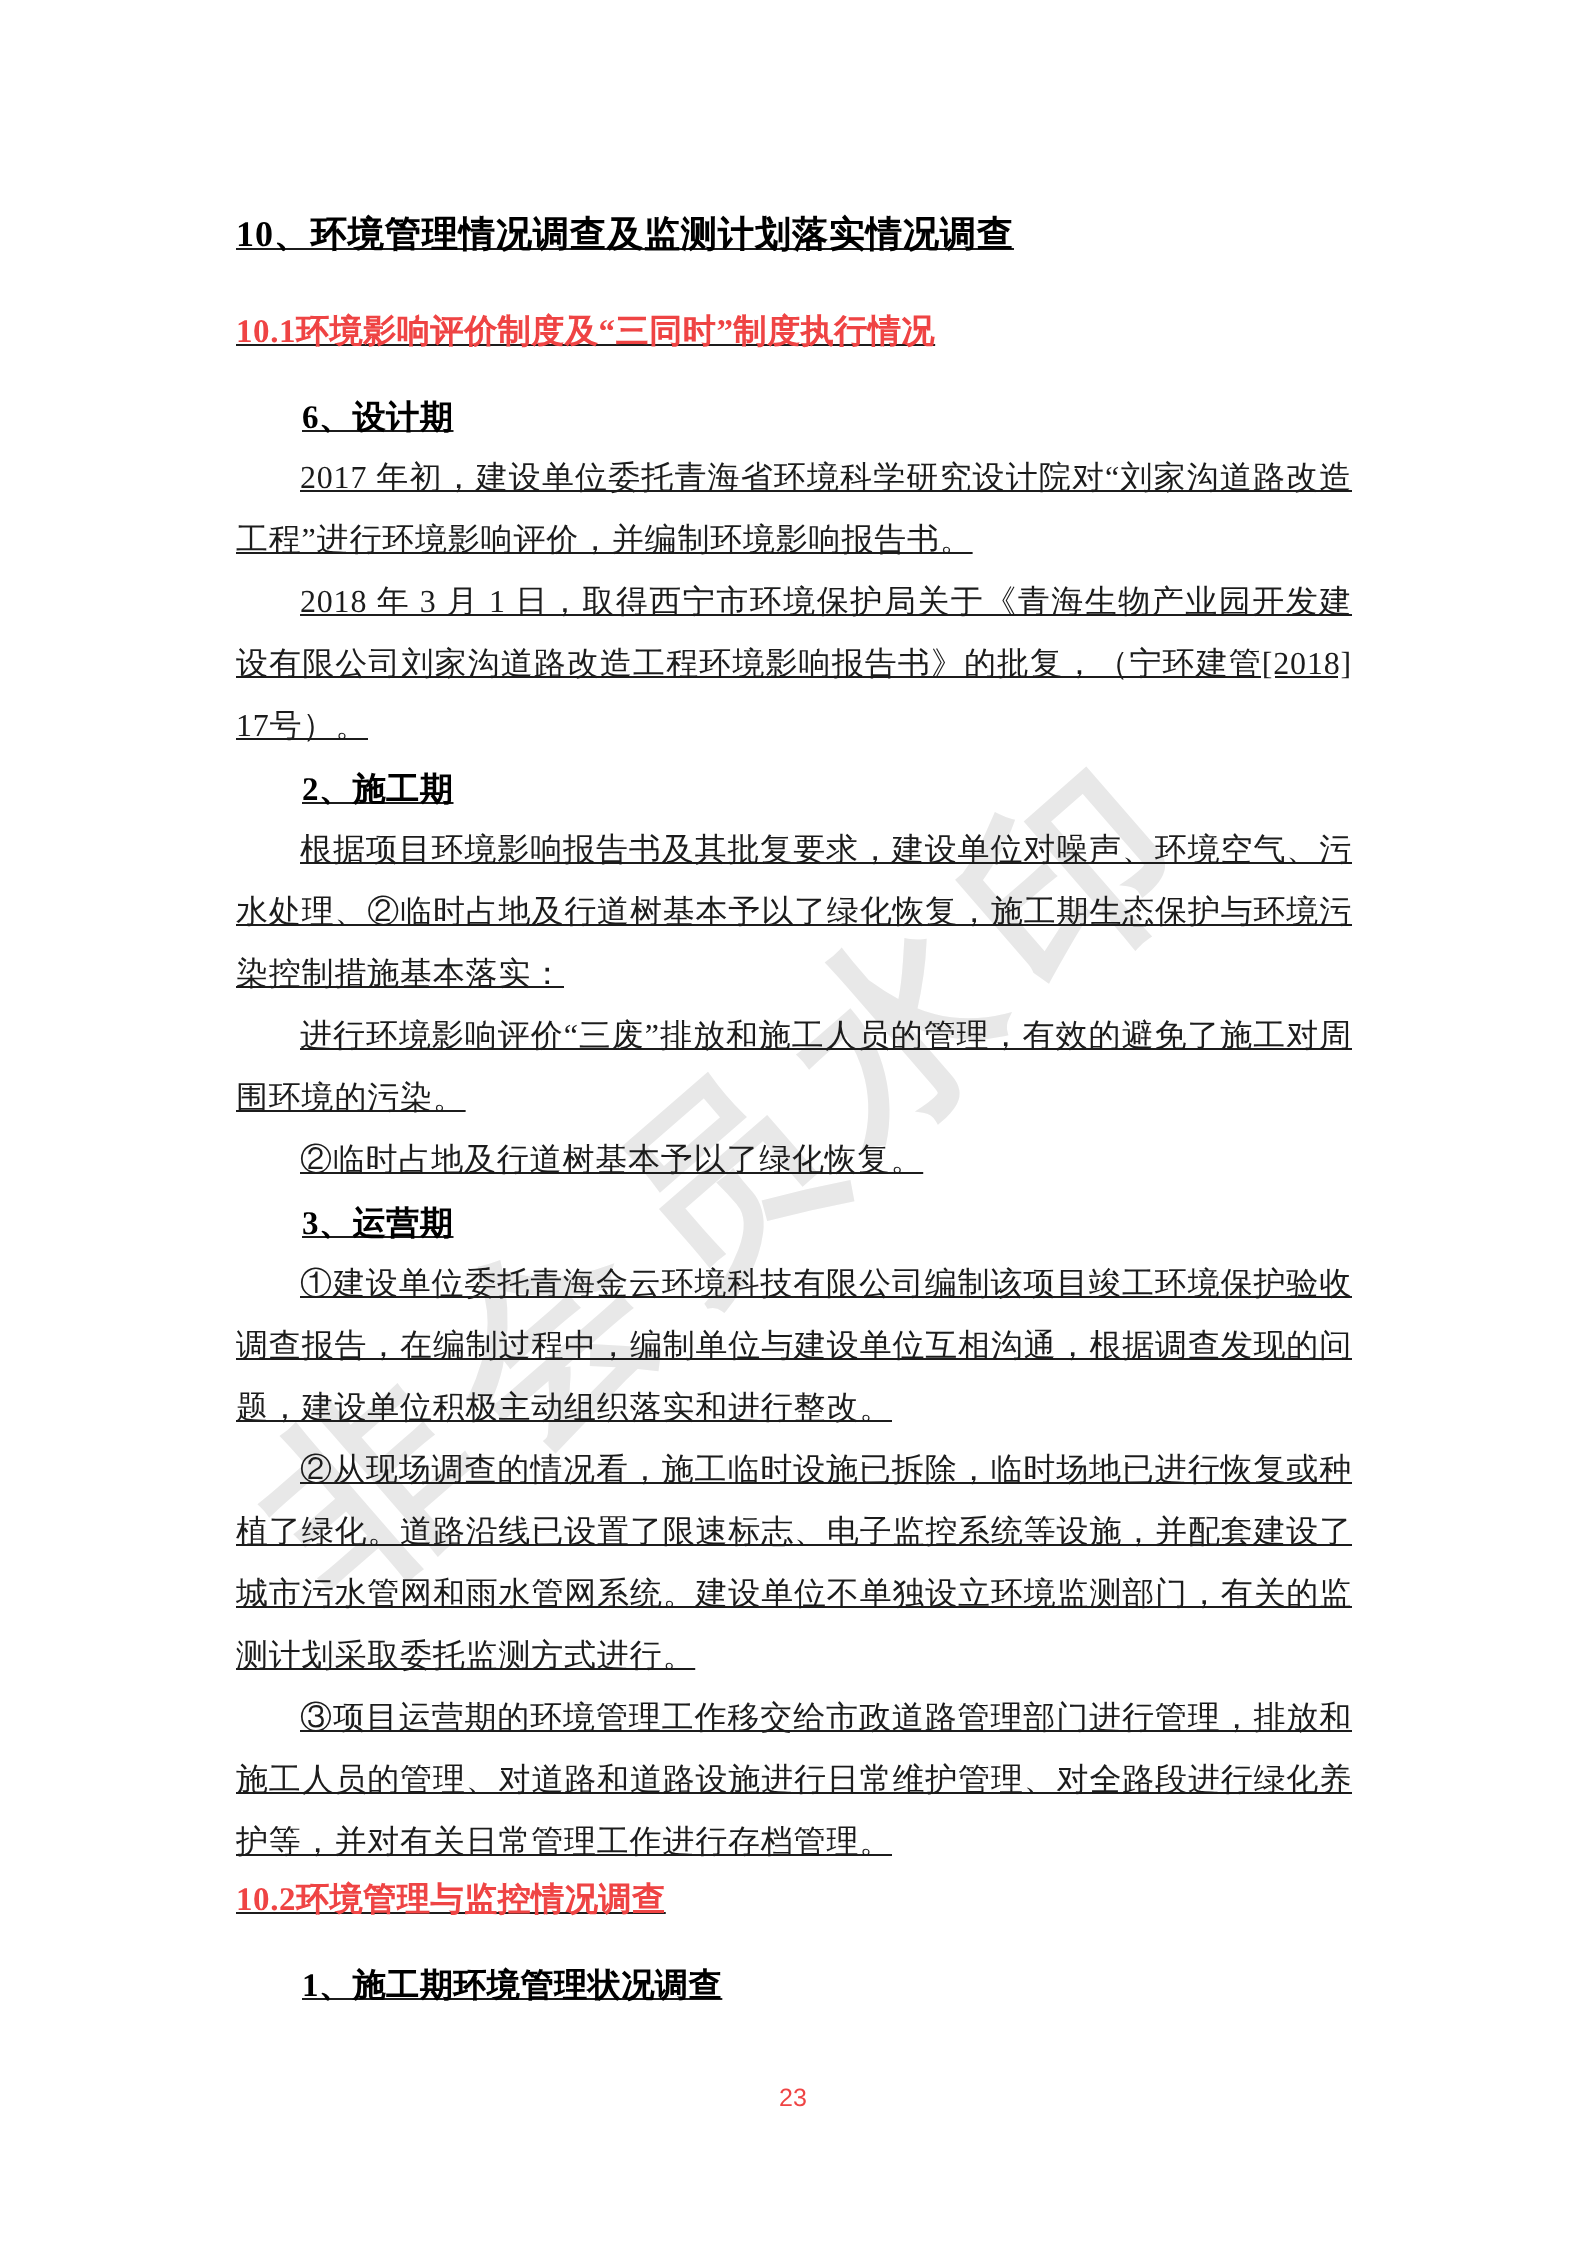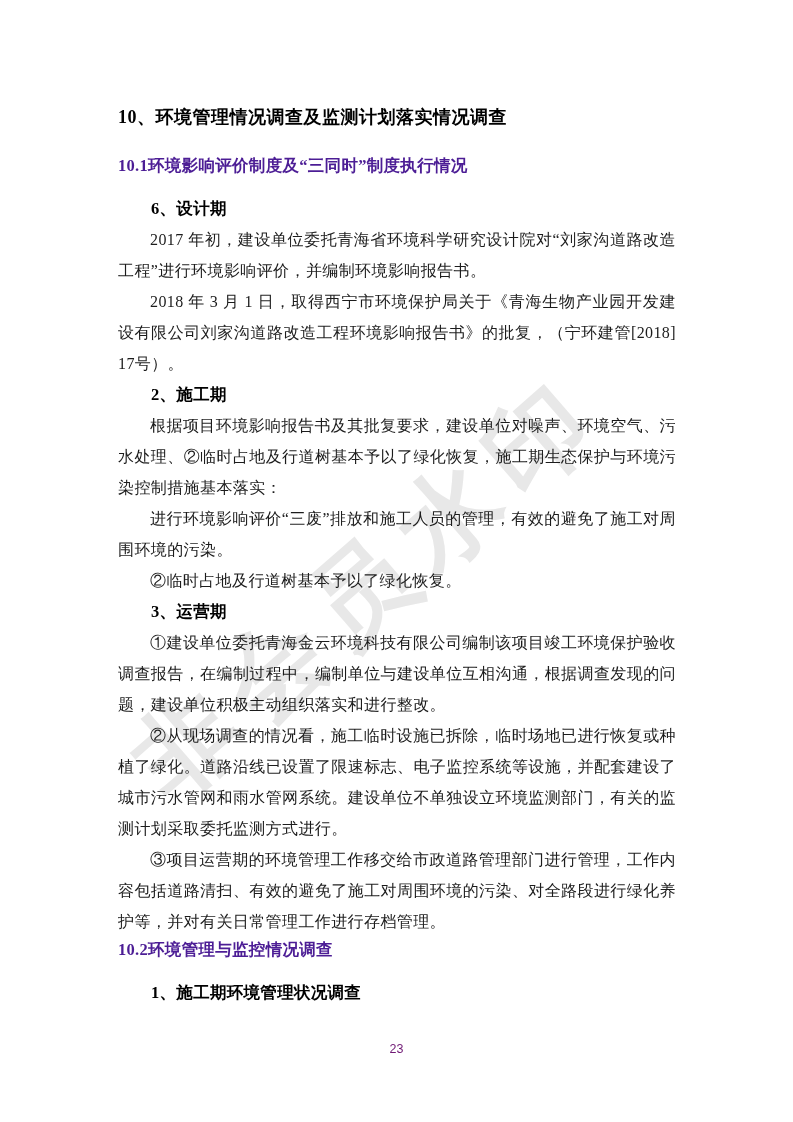--- a/index.html
+++ b/index.html
@@ -32,35 +32,36 @@
     pointer-events: none;
     font-family: "Liberation Sans", "DejaVu Sans", sans-serif;
     font-weight: bold;
   }
   .content {
     position: absolute;
     left: 118px;
     top: 104px;
     width: 558px;
     z-index: 1;
+    text-decoration: underline;
   }
   .h-main {
     margin: 0 0 23px 0;
     font-size: 18px;
     font-weight: bold;
     line-height: 26px;
     color: #000000;
     letter-spacing: 0.5px;
   }
   .h-sub {
     margin: 0 0 14px 0;
     font-size: 16.5px;
     font-weight: bold;
     line-height: 26px;
-    color: #4c1d95;
+    color: #ef4444;
     letter-spacing: 0.3px;
   }
   .h-sub.spaced-top {
   }
   .h-num {
     margin: 0;
     font-size: 16.5px;
     font-weight: bold;
     line-height: 31px;
     text-indent: 2em;
@@ -78,21 +79,21 @@
     color: #1c1c1c;
   }
   .page-number {
     position: absolute;
     left: 0;
     right: 0;
     bottom: 66px;
     z-index: 1;
     text-align: center;
     font-size: 12.5px;
-    color: #701a75;
+    color: #ef4444;
     font-family: "Liberation Sans", "DejaVu Sans", sans-serif;
   }
 </style>
 </head>
 <body>
 
 <div class="page">
 
   <div class="watermark" style="color: rgb(232, 232, 232);">非会员水印</div>
 
@@ -115,21 +116,21 @@
     <p class="para">进行环境影响评价“三废”排放和施工人员的管理，有效的避免了施工对周围环境的污染。</p>
 
     <p class="para">②临时占地及行道树基本予以了绿化恢复。</p>
 
     <h3 class="h-num">3、运营期</h3>
 
     <p class="para">①建设单位委托青海金云环境科技有限公司编制该项目竣工环境保护验收调查报告，在编制过程中，编制单位与建设单位互相沟通，根据调查发现的问题，建设单位积极主动组织落实和进行整改。</p>
 
     <p class="para">②从现场调查的情况看，施工临时设施已拆除，临时场地已进行恢复或种植了绿化。道路沿线已设置了限速标志、电子监控系统等设施，并配套建设了城市污水管网和雨水管网系统。建设单位不单独设立环境监测部门，有关的监测计划采取委托监测方式进行。</p>
 
-    <p class="para">③项目运营期的环境管理工作移交给市政道路管理部门进行管理，工作内容包括道路清扫、有效的避免了施工对周围环境的污染、对全路段进行绿化养护等，并对有关日常管理工作进行存档管理。</p>
+    <p class="para">③项目运营期的环境管理工作移交给市政道路管理部门进行管理，排放和施工人员的管理、对道路和道路设施进行日常维护管理、对全路段进行绿化养护等，并对有关日常管理工作进行存档管理。</p>
 
     <h2 class="h-sub spaced-top">10.2环境管理与监控情况调查</h2>
 
     <h3 class="h-num">1、施工期环境管理状况调查</h3>
 
   </div>
 
   <div class="page-number">23</div>
 
 </div>

